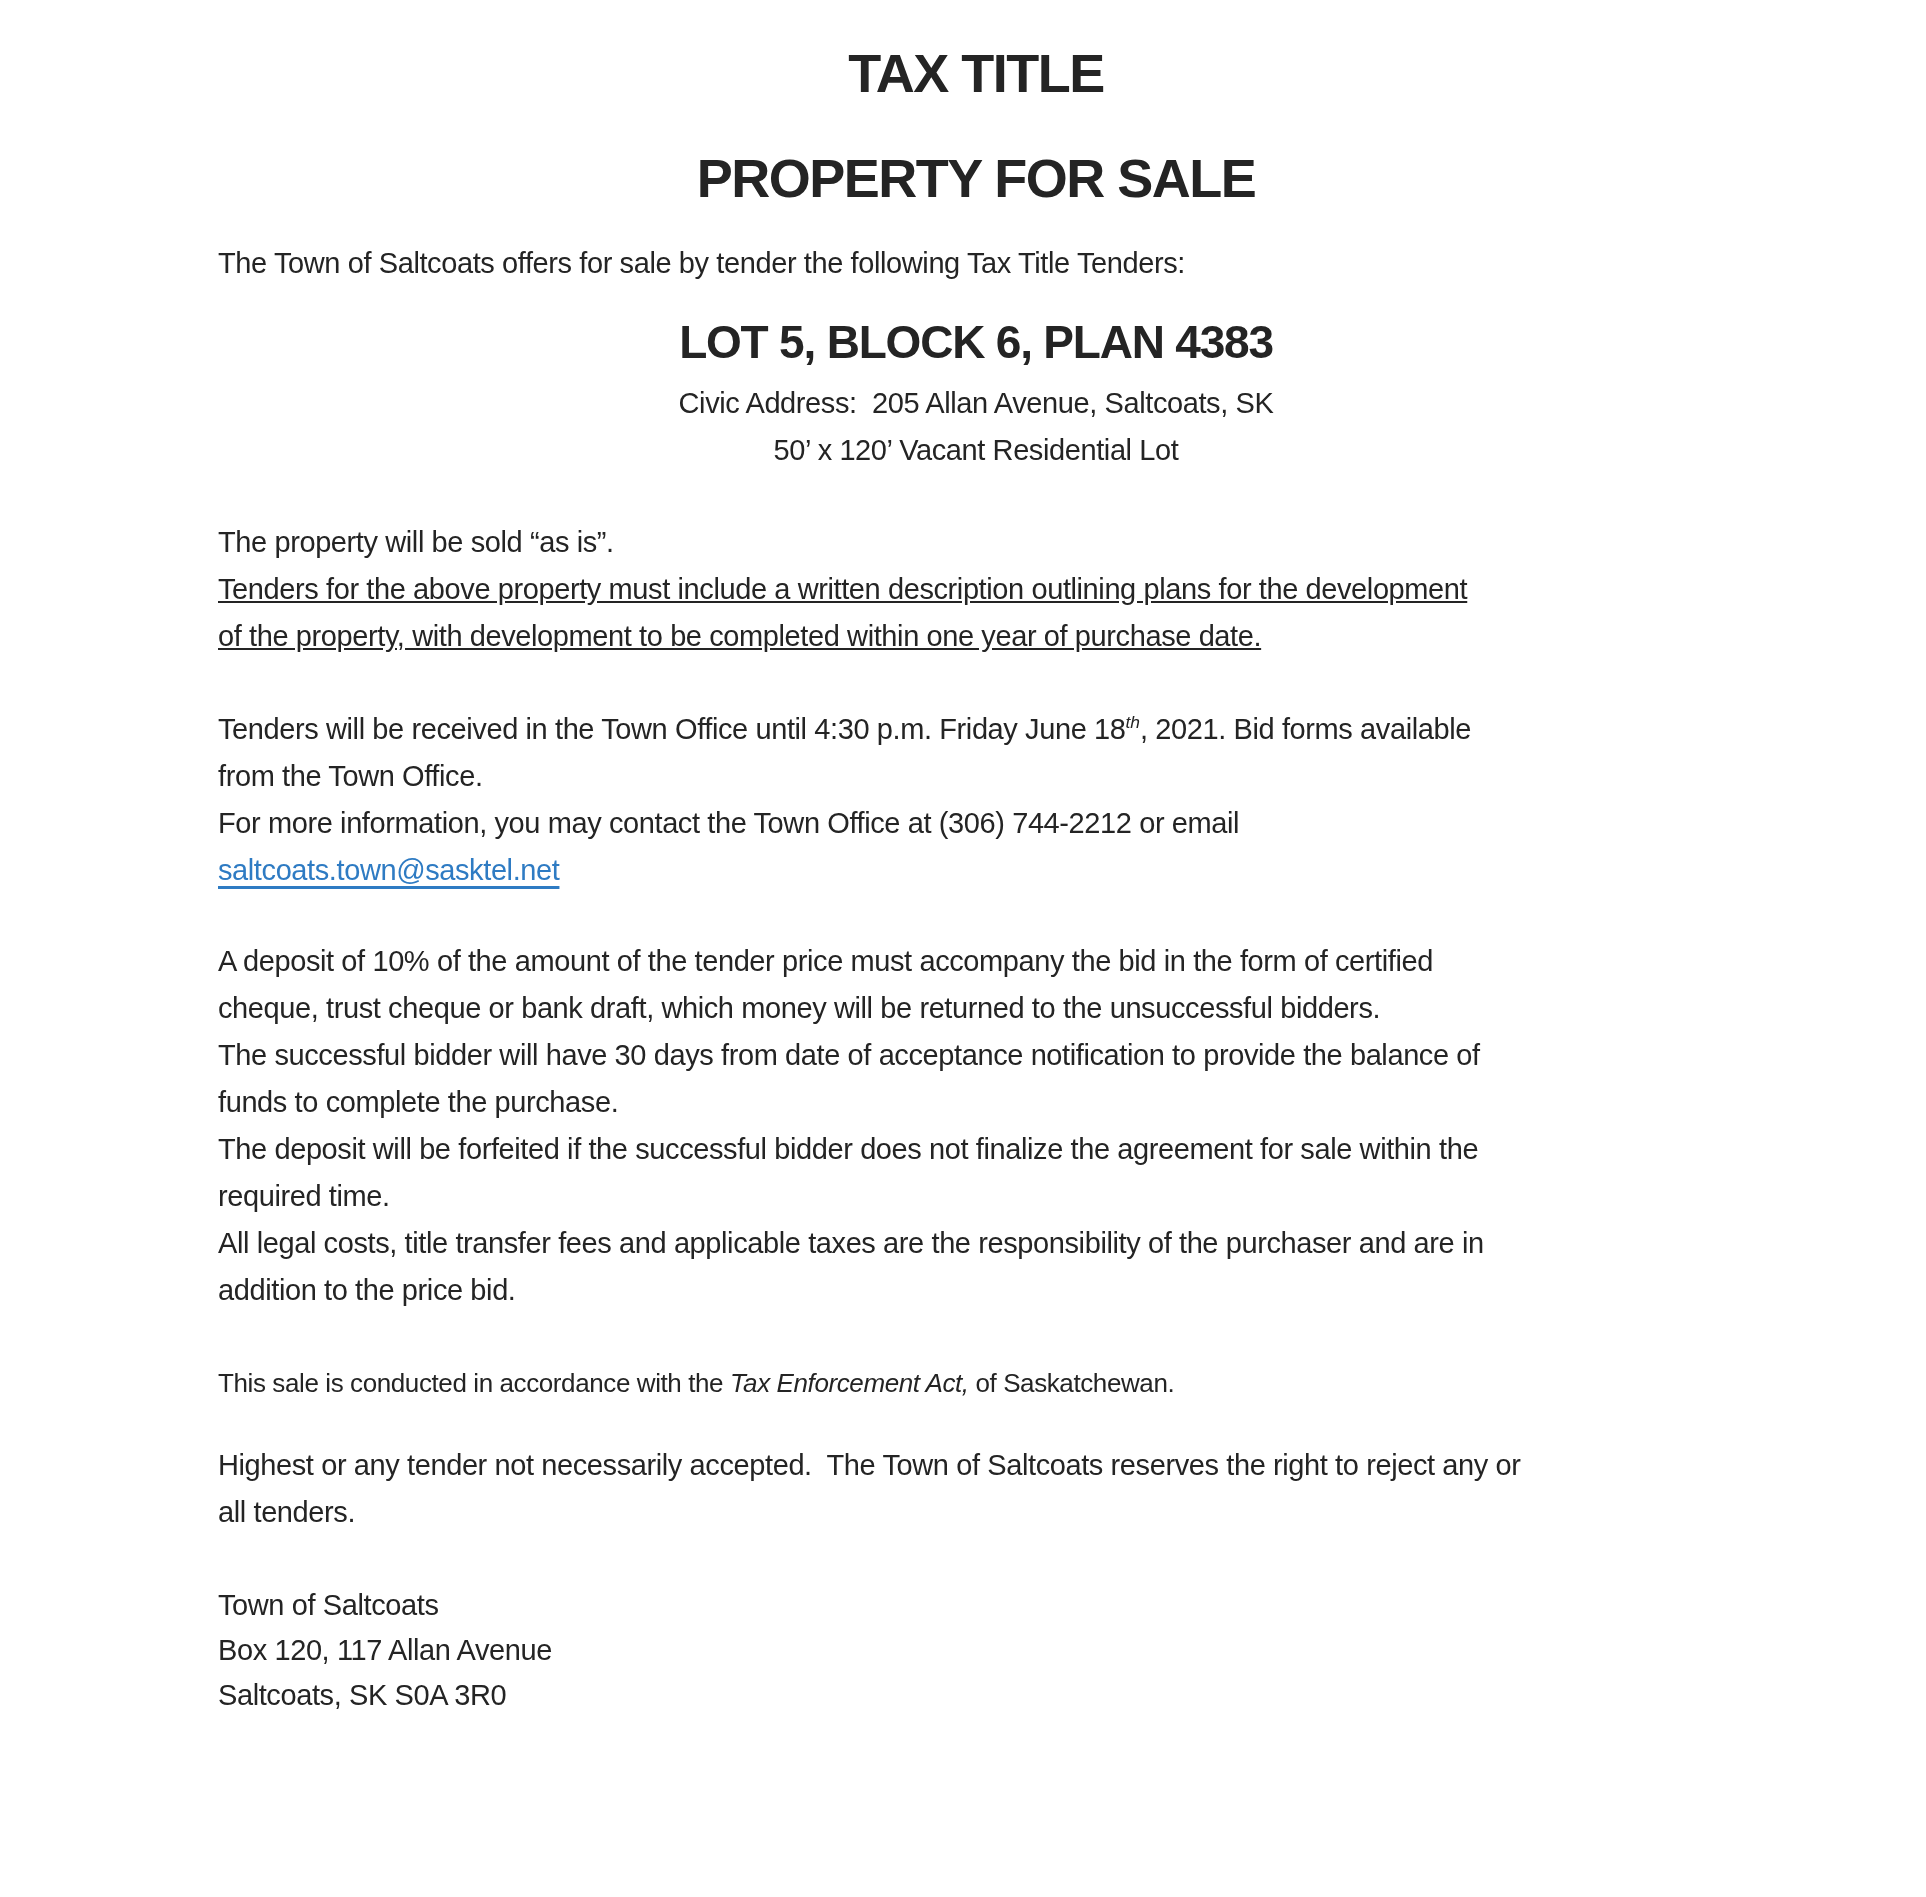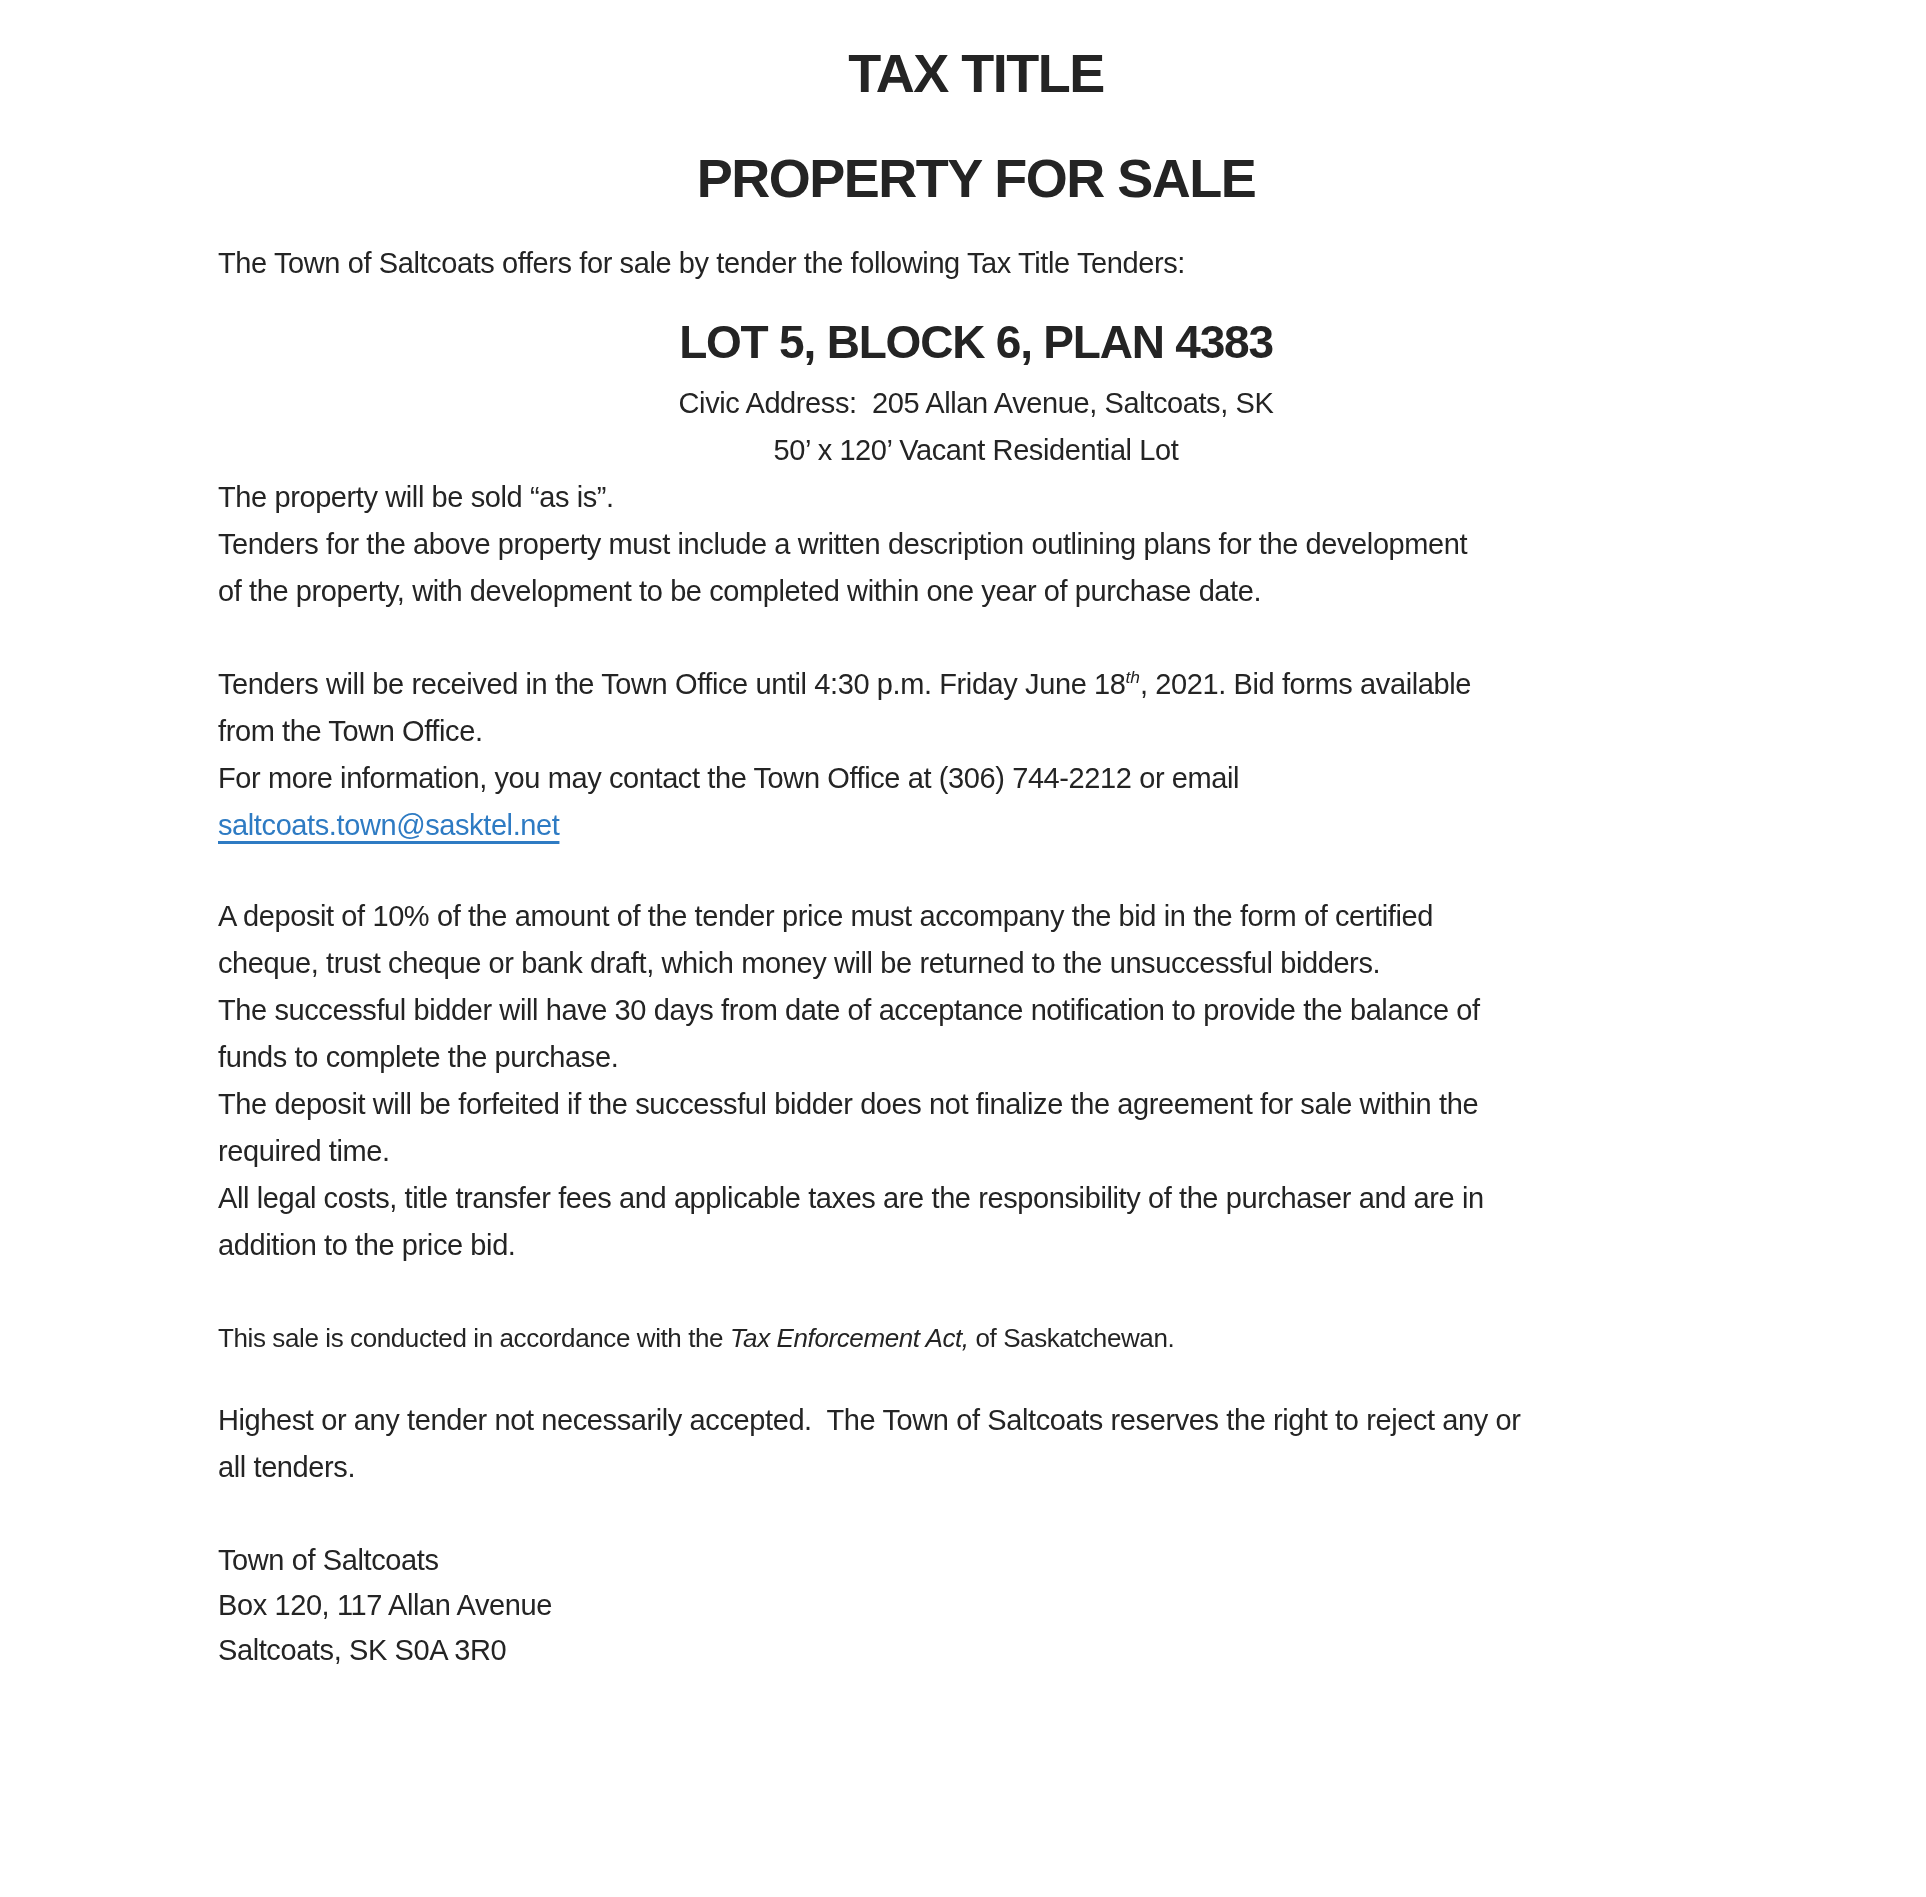--- a/index.html
+++ b/index.html
@@ -47,22 +47,22 @@
   .body {
     line-height: 47px;
     margin: 0;
   }
   .multiline { white-space: pre; }
   .intro { margin-top: 28.5px; white-space: nowrap; }
   .property-details {
     margin-top: 8.5px;
     text-align: center;
   }
-  .sold { }
-  .reqs { margin-top: 0; }
+  .sold { margin-top: 45px; }
+  .reqs { margin-top: 0; text-decoration: underline; }
   .tenders { margin-top: 46px; white-space: nowrap; }
   .deposit { margin-top: 44px; }
   .act {
     margin-top: 44px;
     font-size: 26px;
     line-height: 50px;
     white-space: nowrap;
   }
   .acceptance { margin-top: 34px; }
   .submission { margin-top: 40px; }

